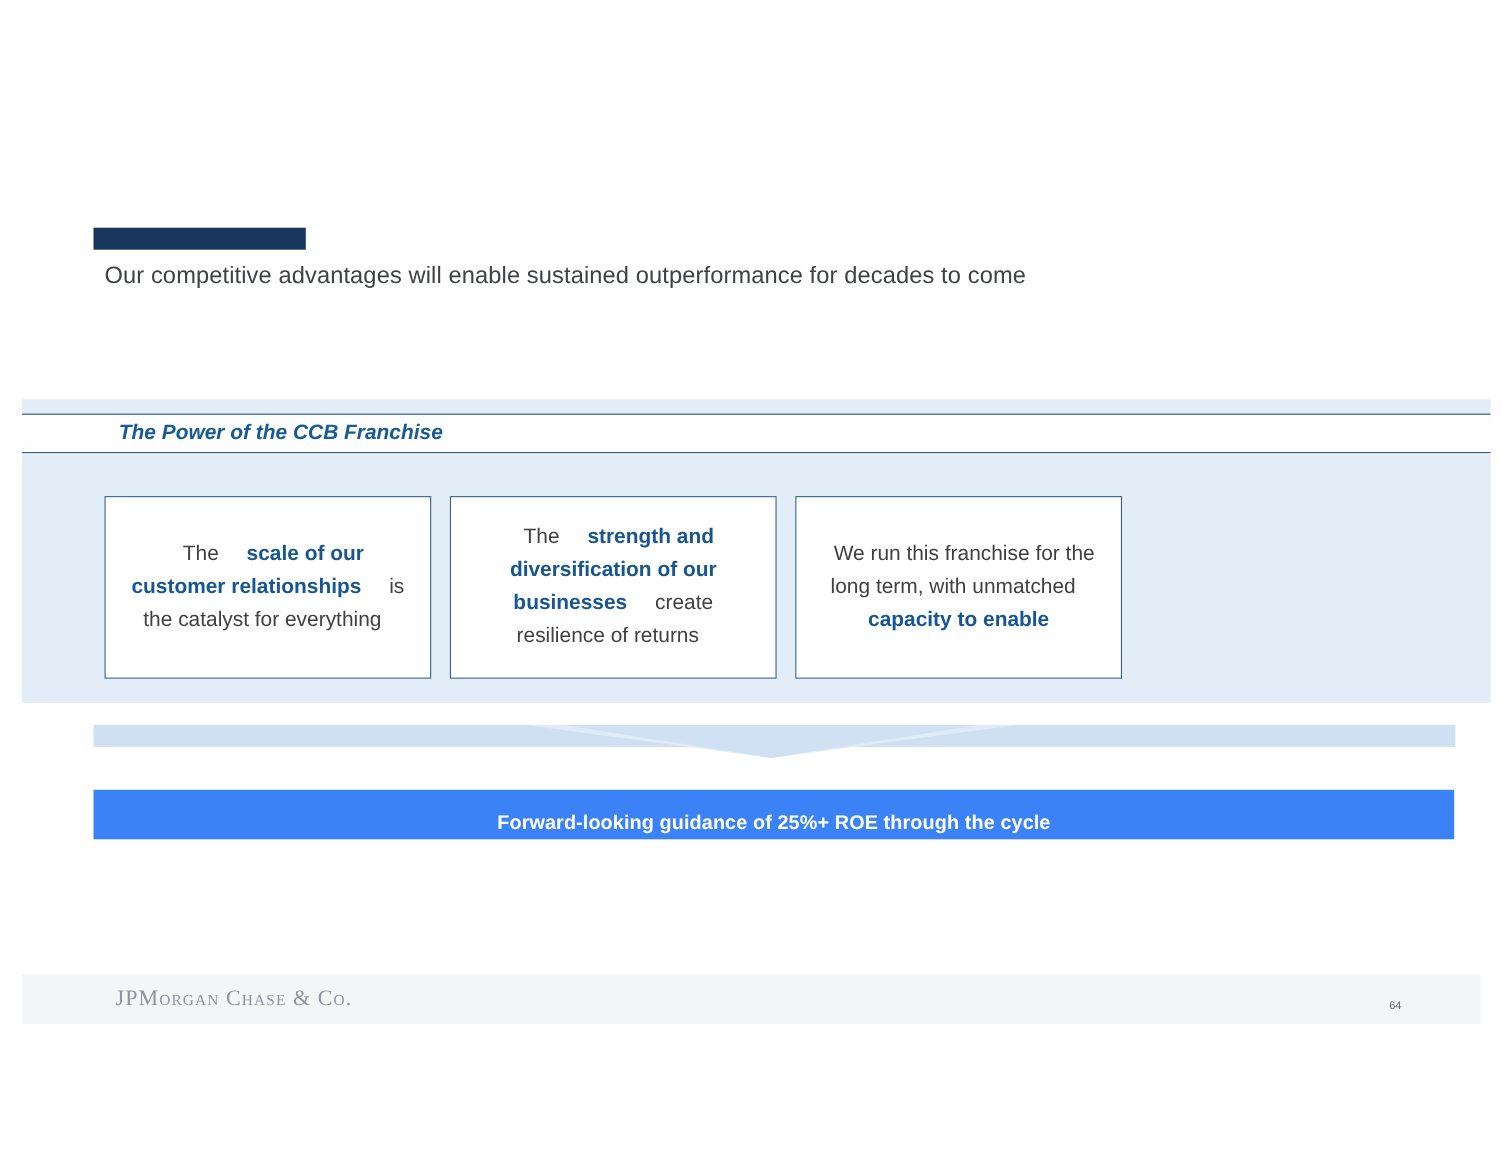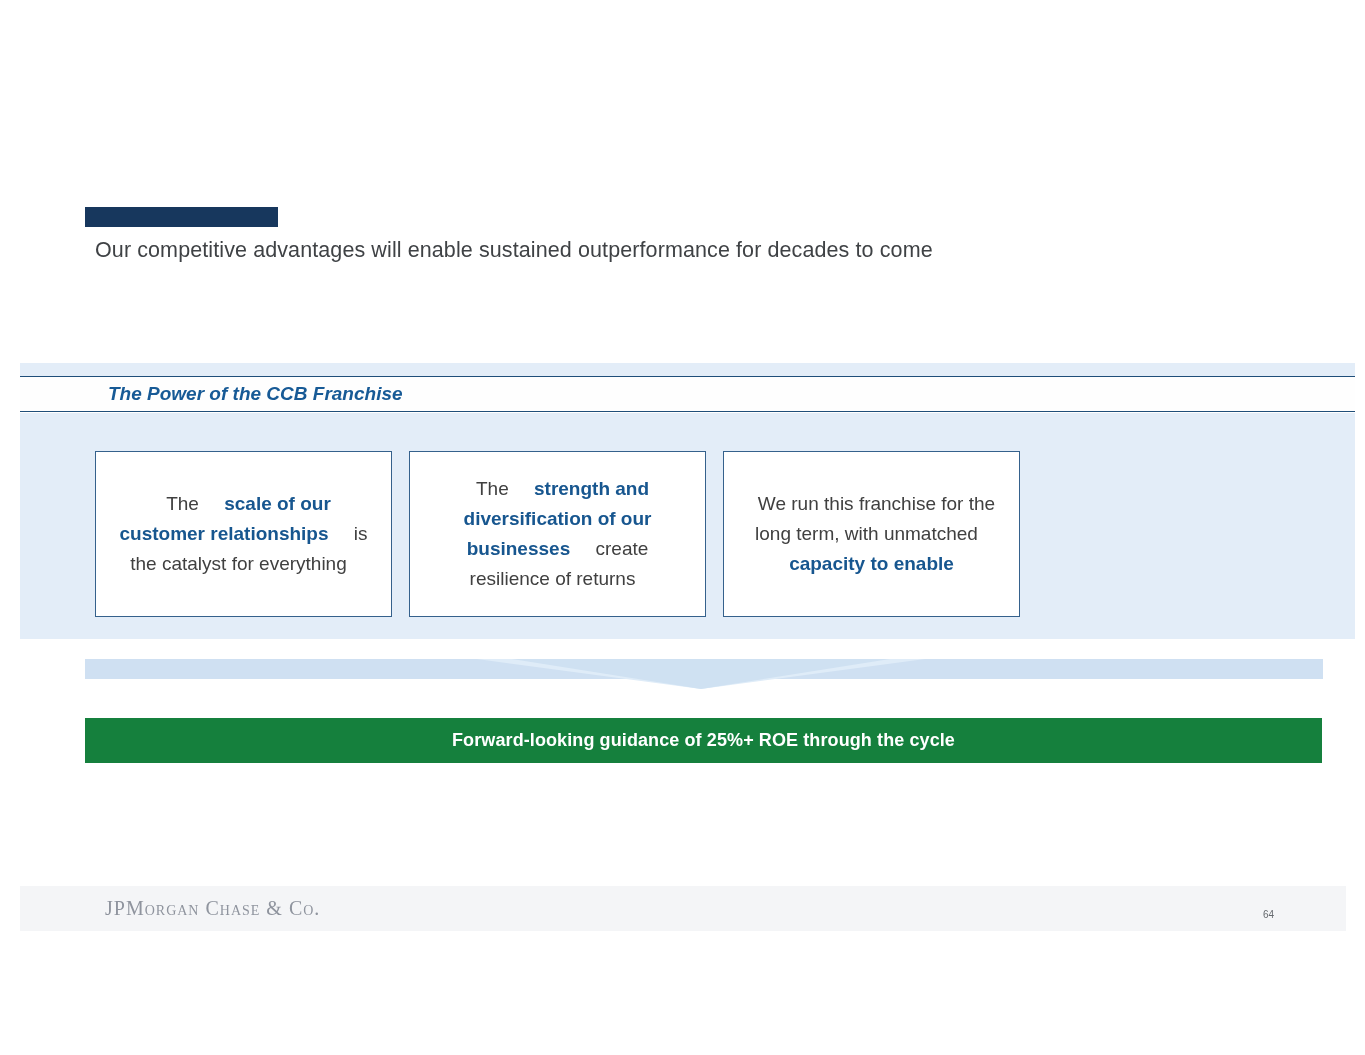--- a/index.html
+++ b/index.html
@@ -109,23 +109,23 @@
     left: 492px; top: 639px;
     width: 378px; height: 30px;
     background: #cfe1f2;
     clip-path: polygon(0 0, 100% 0, 50% 100%);
   }
 
   .guidance-banner {
     position: absolute;
     left: 65px; top: 698px;
     width: 1237px; height: 45px;
-    background: #15803d;
-    display: flex;
-    align-items: center;
+    background: #3b82f6;
+    display: flex;
+    align-items: flex-start;
     justify-content: center;
   }
   .guidance-text {
     color: #ffffff;
     font-size: 18px;
     font-weight: bold;
     letter-spacing: 0.1px;
   }
 
   .footer-band {

